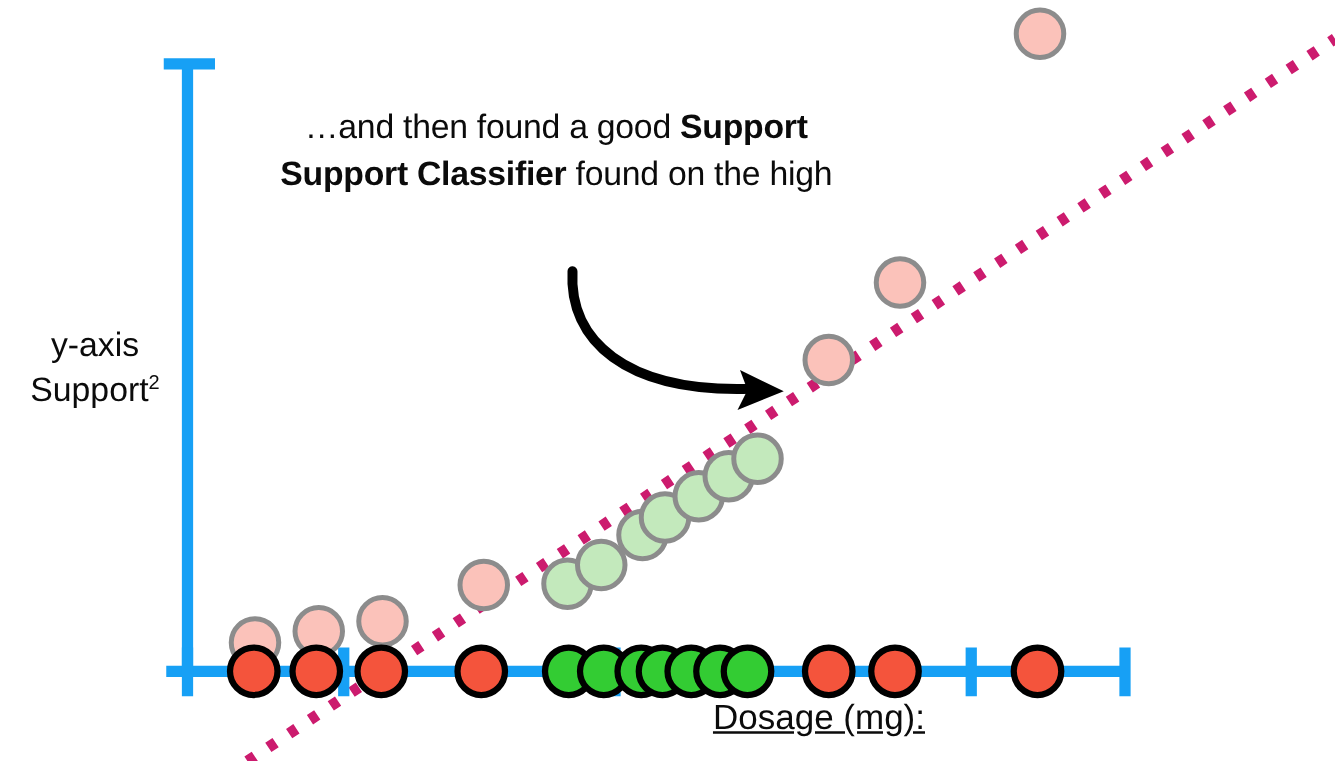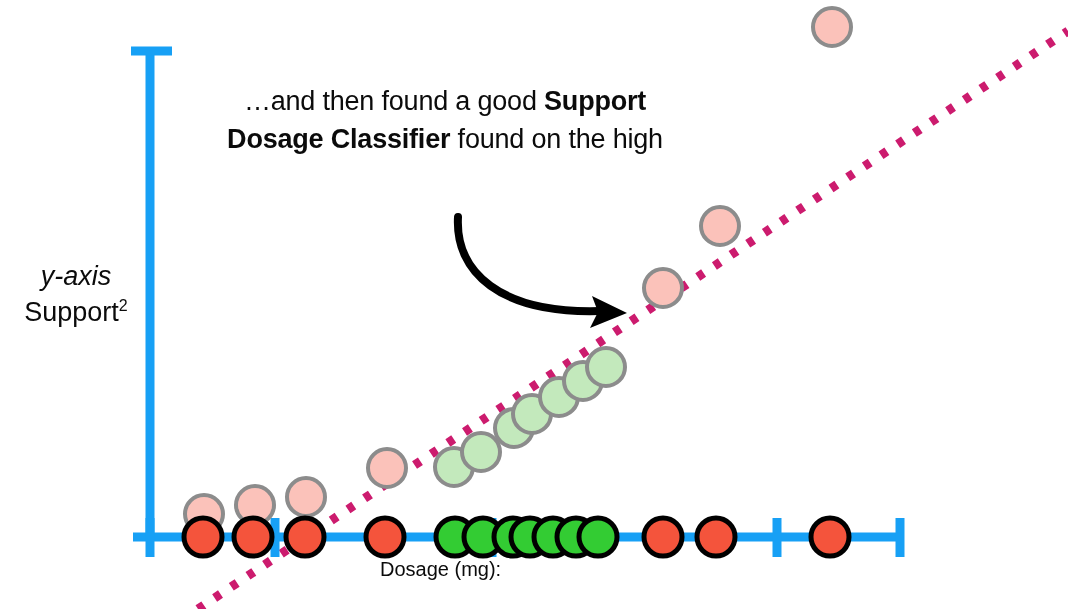--- a/index.html
+++ b/index.html
@@ -38,32 +38,33 @@
   }
   #annotation-text b { font-weight: 700; }
   #y-axis-label {
     left: 12px;
     top: 258px;
     width: 128px;
     text-align: center;
     font-size: 27px;
     line-height: 36px;
   }
-  #y-axis-label .ital { font-style: italic; }
+  #y-axis-label .ital { }
   #y-axis-label sup {
     font-size: 16px;
     vertical-align: super;
     line-height: 0;
   }
   #x-axis-label {
     left: 380px;
     top: 558px;
     width: 360px;
-    text-align: left;
-    font-size: 20px;
+    text-align: right;
+    font-size: 28px;
+    text-decoration: underline;
   }
 </style>
 </head>
 <body>
 
 <div id="stage">
 
   <svg id="plot-svg" viewBox="0 0 1068 609">
     <defs>
       <clipPath id="stage-clip">
@@ -135,21 +136,21 @@
       <g>
         <path d="M 458 217 C 455 272, 500 314, 600 311" fill="none" stroke="#000000" stroke-width="8" stroke-linecap="round"></path>
         <path d="M 627 313 L 592 296 L 598 312 L 590 328 Z" fill="#000000"></path>
       </g>
 
     </g>
   </svg>
 
   <div class="txt" id="annotation-text">
     <span>…and then found a good </span><b>Support</b><br>
-    <b>Dosage Classifier</b><span> found on the high</span><br>
+    <b>Support Classifier</b><span> found on the high</span><br>
   </div>
 
   <div class="txt" id="y-axis-label">
     <span class="ital">y-axis</span><br>
     <span>Support</span><sup>2</sup>
   </div>
 
   <div class="txt" id="x-axis-label">Dosage (mg):</div>
 
 </div>

